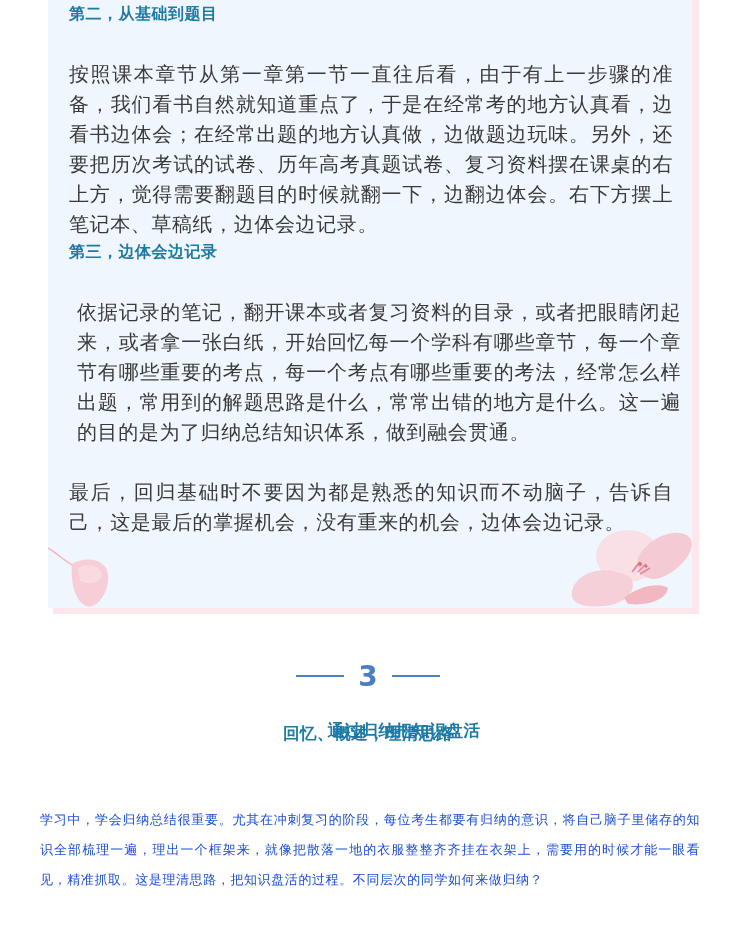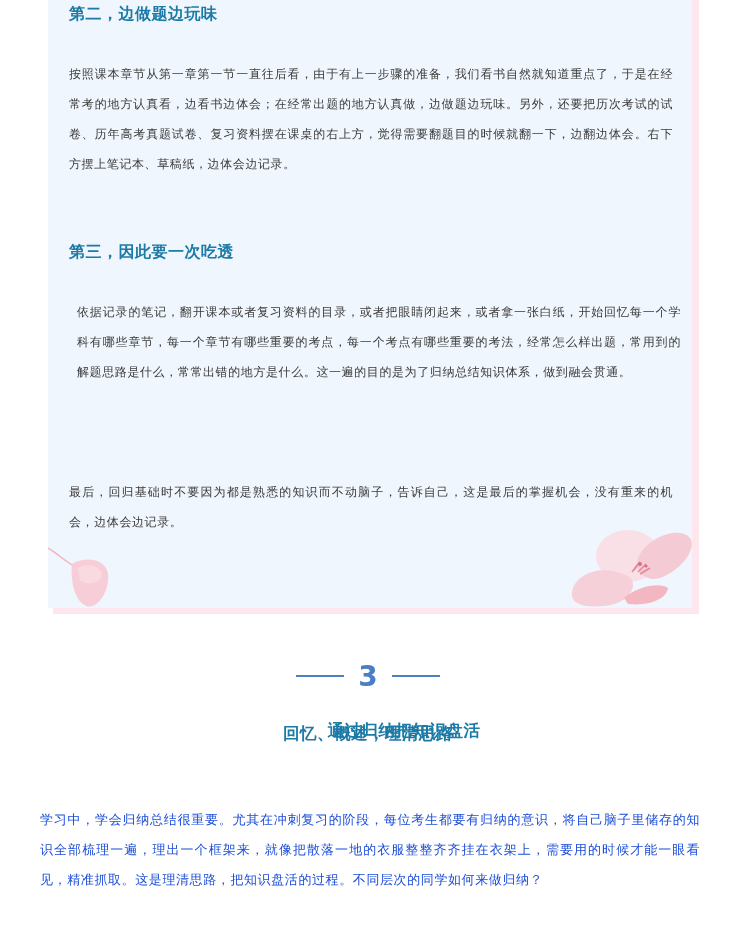--- a/index.html
+++ b/index.html
@@ -18,21 +18,21 @@
     overflow: hidden;
   }
   .card-inner { position: absolute; left: 21px; top: 0; width: 604px; }
   .sub-heading {
     position: absolute; left: 0;
     font-size: 16px; font-weight: bold; color: #1c7aa6;
     letter-spacing: 0.5px; white-space: nowrap;
   }
   .para {
     position: absolute; left: 0; width: 604px;
-    font-size: 12px; line-height: 30px; color: #3a3a3a;
+    font-size: 20px; line-height: 30px; color: #3a3a3a;
     letter-spacing: 0.6px; text-align: justify;
   }
   .flower-left { position: absolute; left: 0; top: 540px; }
   .flower-right { position: absolute; left: 520px; top: 520px; }
 
   .section-num-wrap {
     position: absolute; left: 0; top: 656px; width: 736px; height: 40px;
     display: flex; align-items: center; justify-content: center;
   }
   .num-line { width: 48px; height: 1.5px; background: #4f7fc1; }
@@ -49,23 +49,23 @@
     font-size: 13px; line-height: 30px; color: #1d4ed8;
     letter-spacing: 0.6px; text-align: justify;
   }
 </style>
 </head>
 <body>
 
 <div class="card-shadow"></div>
 <div class="card">
   <div class="card-inner">
-    <div class="sub-heading" style="top:4px;">第二，边做题边玩味</div>
+    <div class="sub-heading" style="top:4px;">第二，从基础到题目</div>
     <div class="para" style="top:59px;">按照课本章节从第一章第一节一直往后看，由于有上一步骤的准备，我们看书自然就知道重点了，于是在经常考的地方认真看，边看书边体会；在经常出题的地方认真做，边做题边玩味。另外，还要把历次考试的试卷、历年高考真题试卷、复习资料摆在课桌的右上方，觉得需要翻题目的时候就翻一下，边翻边体会。右下方摆上笔记本、草稿纸，边体会边记录。</div>
-    <div class="sub-heading" style="top:242px;">第三，因此要一次吃透</div>
+    <div class="sub-heading" style="top:242px;">第三，边体会边记录</div>
     <div class="para" style="top:297px;margin-left:8px;">依据记录的笔记，翻开课本或者复习资料的目录，或者把眼睛闭起来，或者拿一张白纸，开始回忆每一个学科有哪些章节，每一个章节有哪些重要的考点，每一个考点有哪些重要的考法，经常怎么样出题，常用到的解题思路是什么，常常出错的地方是什么。这一遍的目的是为了归纳总结知识体系，做到融会贯通。</div>
     <div class="para" style="top:477px;">最后，回归基础时不要因为都是熟悉的知识而不动脑子，告诉自己，这是最后的掌握机会，没有重来的机会，边体会边记录。</div>
   </div>
 
   <svg class="flower-left" width="80" height="70" viewBox="0 0 80 70">
     <path d="M0,8 C10,14 18,22 26,26" stroke="#f2b9c4" stroke-width="1.5" fill="none"></path>
     <path d="M24,24 C36,16 58,18 60,34 C62,50 50,70 38,66 C28,62 22,44 24,24 Z" fill="#f7c9d3" opacity="0.9"></path>
     <path d="M30,28 C40,22 54,26 54,36 C50,44 40,46 32,40 Z" fill="#fadbe2" opacity="0.9"></path>
   </svg>
 

